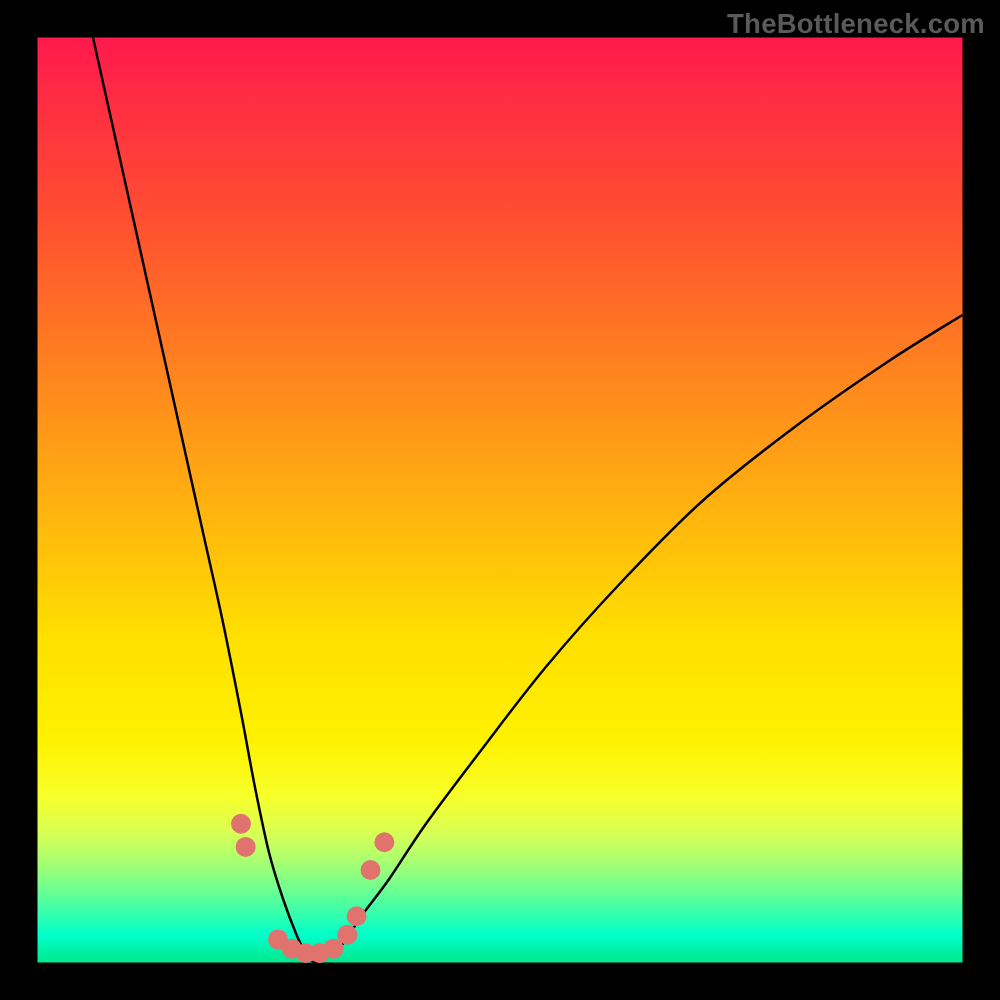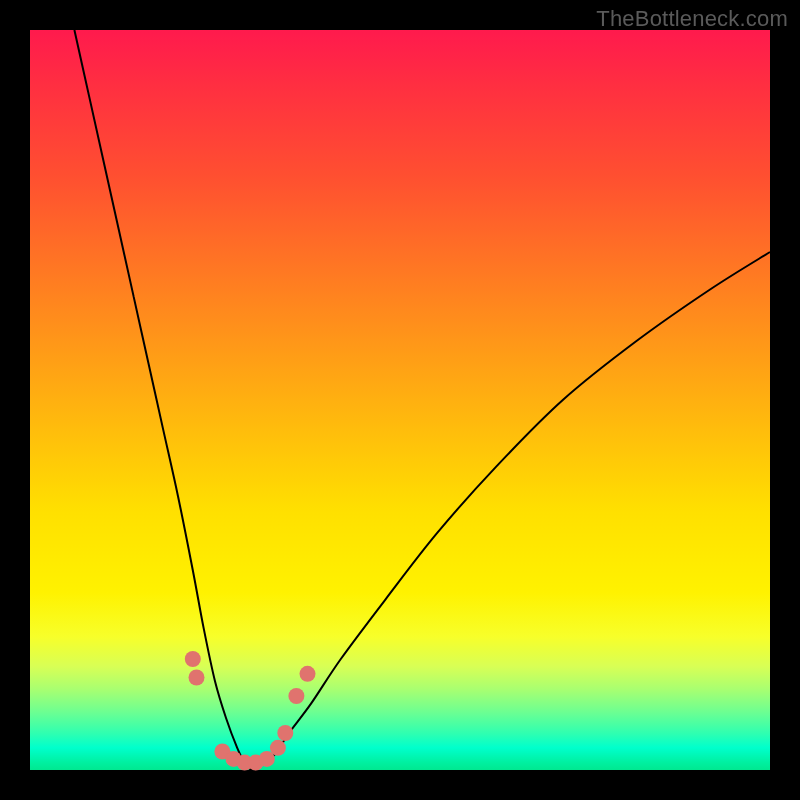--- a/index.html
+++ b/index.html
@@ -41,21 +41,21 @@
       #00f0a0 99%,
       #00e890 100%
     );
   }
   .watermark {
     position: absolute;
     top: 6px;
     right: 12px;
     color: #5a5a5a;
     font-size: 22px;
-    font-weight: 400;
+    font-weight: 700;
     letter-spacing: 0.2px;
     user-select: none;
   }
   svg.curve {
     position: absolute;
     left: 30px;
     top: 30px;
     width: 740px;
     height: 740px;
     overflow: visible;

